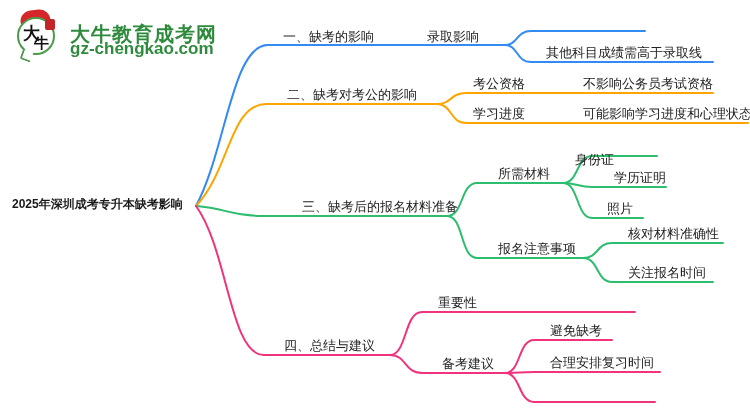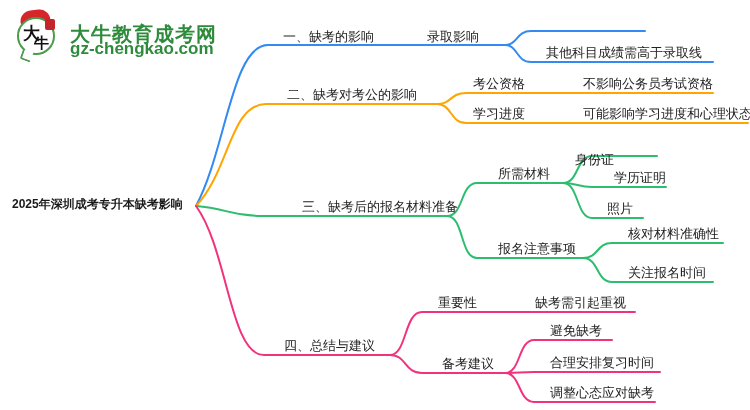--- a/index.html
+++ b/index.html
@@ -173,19 +173,17 @@
   <div class="node" style="left:498px;top:166px;">所需材料</div>
   <div class="node" style="left:575px;top:139px;margin-top:13px;">身份证</div>
   <div class="node" style="left:607px;top:170px;margin-left:7px;">学历证明</div>
   <div class="node" style="left:607px;top:201px;">照片</div>
   <div class="node" style="left:498px;top:241px;">报名注意事项</div>
   <div class="node" style="left:628px;top:226px;">核对材料准确性</div>
   <div class="node" style="left:628px;top:265px;">关注报名时间</div>
 
   <div class="node" style="left:284px;top:338px;">四、总结与建议</div>
   <div class="node" style="left:438px;top:295px;">重要性</div>
-  <div class="node" style="left:535px;top:295px;">缺考需引起重视</div>
   <div class="node" style="left:442px;top:356px;">备考建议</div>
   <div class="node" style="left:550px;top:323px;">避免缺考</div>
   <div class="node" style="left:550px;top:355px;">合理安排复习时间</div>
-  <div class="node" style="left:550px;top:385px;">调整心态应对缺考</div>
 
 </div>
 
 </body></html>

